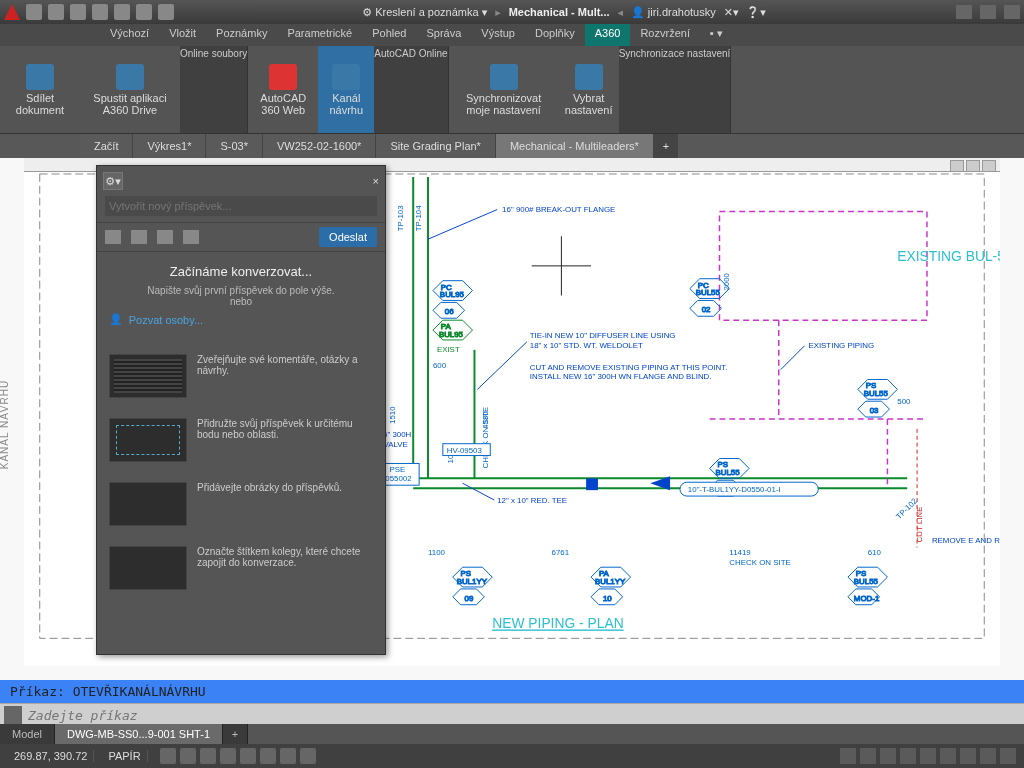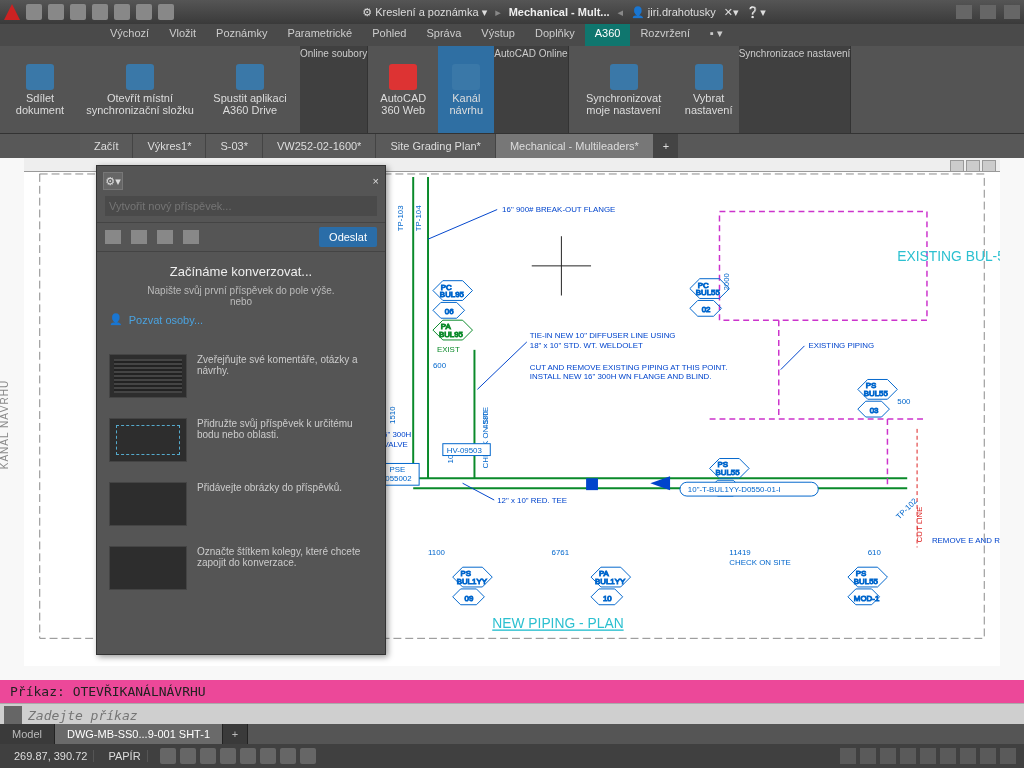--- a/index.html
+++ b/index.html
@@ -41,21 +41,21 @@
   .convo { padding: 12px; text-align: center; }
   .convo h3 { font-weight: normal; font-size: 13px; color: #eee; margin-bottom: 6px;}
   .convo p { font-size: 10px; color: #bbb; }
   .invite { color: #4aa3e0; padding: 6px 0; text-align: left; display: flex; align-items: center; gap: 6px;}
   .tips { overflow: hidden; }
   .tip { display: flex; gap: 10px; padding: 10px 12px; }
   .tip-img { width: 78px; height: 44px; background: #2d2d2d; border: 1px solid #444; flex-shrink: 0; position: relative;}
   .tip-img.kbd::after { content:""; position:absolute; inset:4px; background: repeating-linear-gradient(#444,#444 2px,#222 2px,#222 4px);}
   .tip-img.dot::after{ content:""; position:absolute; inset:6px; border:1px dashed #5ac; }
   .tip-txt { font-size: 10px; color: #ccc; }
-  .cmdarea { position: absolute; bottom: 44px; left: 0; right: 0; height: 44px; background: #ec4899; color: #333; }
+  .cmdarea { position: absolute; bottom: 44px; left: 0; right: 0; height: 44px; background: #3b82f6; color: #333; }
   .cmdhist { padding: 4px 10px; font-family: Consolas, monospace; font-size: 13px; color: #222; }
   .cmdline { display:flex; align-items:center; background:#cfcfcf; border-top:1px solid #aaa; padding:2px 4px;}
   .cmdprompt { width:18px; height:18px; background:#666; margin-right:6px;}
   .cmdinput { flex:1; border:none; background:transparent; font-family:Consolas,monospace; font-size:13px; font-style:italic; color:#666;}
   .layouttabs { position:absolute; bottom:24px; left:0; right:0; height:20px; background:#555; display:flex; align-items:stretch;}
   .ltab { padding:3px 12px; background:#3a3a3a; border-right:1px solid #222; color:#bbb; display:flex; align-items:center;}
   .ltab.active { background:#6a6a6a; color:#fff;}
   .statusbar { position:absolute; bottom:0; left:0; right:0; height:24px; background:#404040; display:flex; align-items:center; padding:0 8px; gap:8px; color:#ddd;}
   .sbitem { padding:0 6px; border-right:1px solid #555;}
   .sbicons { display:flex; gap:4px; margin-left:4px;}
@@ -104,24 +104,20 @@
   <div class="menuitem">▪ ▾</div>
 </div>
 
 <div class="ribbon">
   <div class="rpanel">
     <div class="rbuttons">
       <div class="rbtn">
           <div class="ricon"></div>
           <span>Sdílet dokument</span>
         </div>
-      <div class="rbtn" style="width:120px">
-          <div class="ricon"></div>
-          <span>Otevřít místní synchronizační složku</span>
-        </div>
       <div class="rbtn" style="width:100px">
           <div class="ricon"></div>
           <span>Spustit aplikaci A360 Drive</span>
         </div>
     </div>
     <div class="rpanel-title">Online soubory</div>
   </div>
   <div class="rpanel">
     <div class="rbuttons">
       <div class="rbtn" style="width:70px">

